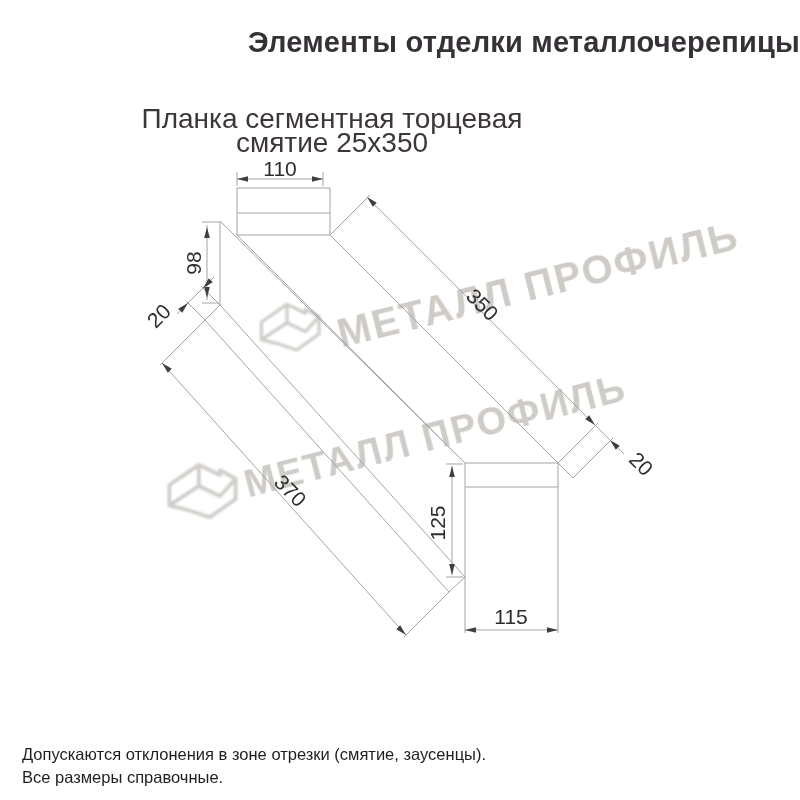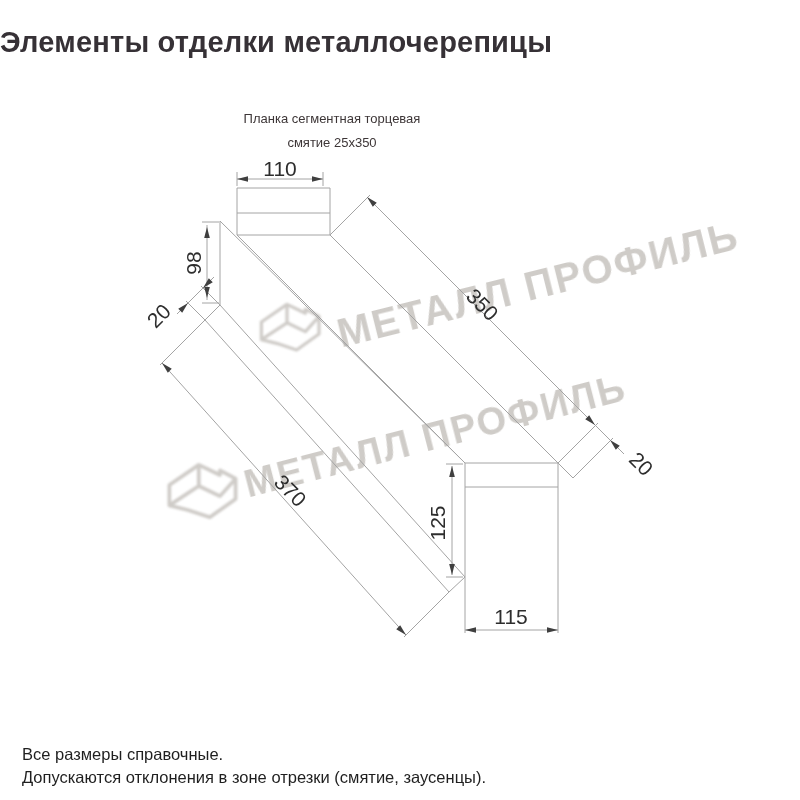--- a/index.html
+++ b/index.html
@@ -1,26 +1,26 @@
 <!DOCTYPE html>
 <html><head>
 <meta charset="utf-8">
 <style>
   html,body{margin:0;padding:0;}
   body{
     width:800px;height:800px;background:#ffffff;position:relative;overflow:hidden;
     font-family:"Liberation Sans", sans-serif;
   }
   .page-title{
-    position:absolute;top:26px;left:0;width:800px;text-align:left;
+    position:absolute;top:26px;left:0;width:800px;text-align:right;
     font-size:29px;font-weight:bold;color:#363136;letter-spacing:0.2px;margin:0;
   }
   .subtitle{
     position:absolute;top:107px;left:0;width:664px;text-align:center;
-    font-size:13px;font-weight:400;color:#3d3637;line-height:24px;
+    font-size:28px;font-weight:400;color:#3d3637;line-height:24px;
   }
   .wm-text{
     position:absolute;white-space:nowrap;font-weight:bold;
     color:rgba(168,162,155,0.55);filter:blur(0.7px);letter-spacing:2px;
     transform-origin:0 50%;z-index:1;
   }
   .wm-text1{left:338px;top:310px;font-size:40px;line-height:48px;transform:rotate(-14deg);}
   .wm-text2{left:245px;top:462px;font-size:38px;line-height:46px;transform:rotate(-14.5deg);}
   .wm-logo{position:absolute;z-index:1;filter:blur(1.2px);opacity:0.55;}
   .wm-logo1{left:248px;top:298px;width:94px;height:60px;}
@@ -118,15 +118,15 @@
     <text transform="translate(194,263) rotate(-90)" text-anchor="middle" fill="#2d2d2d" font-size="21px" font-family="&quot;Liberation Sans&quot;, sans-serif" dy="7">98</text>
     <text transform="translate(159,316) rotate(-45)" text-anchor="middle" fill="#2d2d2d" font-size="21px" font-family="&quot;Liberation Sans&quot;, sans-serif" dy="7">20</text>
     <text transform="translate(482,305) rotate(45)" text-anchor="middle" fill="#2d2d2d" font-size="21px" font-family="&quot;Liberation Sans&quot;, sans-serif" dy="7">350</text>
     <text transform="translate(641,464) rotate(45)" text-anchor="middle" fill="#2d2d2d" font-size="21px" font-family="&quot;Liberation Sans&quot;, sans-serif" dy="7">20</text>
     <text transform="translate(290,491) rotate(45)" text-anchor="middle" fill="#2d2d2d" font-size="21px" font-family="&quot;Liberation Sans&quot;, sans-serif" dy="7">370</text>
     <text transform="translate(438,523) rotate(-90)" text-anchor="middle" fill="#2d2d2d" font-size="21px" font-family="&quot;Liberation Sans&quot;, sans-serif" dy="7">125</text>
     <text transform="translate(511,617) rotate(0)" text-anchor="middle" fill="#2d2d2d" font-size="21px" font-family="&quot;Liberation Sans&quot;, sans-serif" dy="7">115</text>
   </svg>
 
 <div class="notes">
+  <div>Допускаются отклонения в зоне отрезки (смятие, заусенцы).</div>
   <div>Все размеры справочные.</div>
-  <div>Допускаются отклонения в зоне отрезки (смятие, заусенцы).</div>
 </div>
 
 </body></html>

